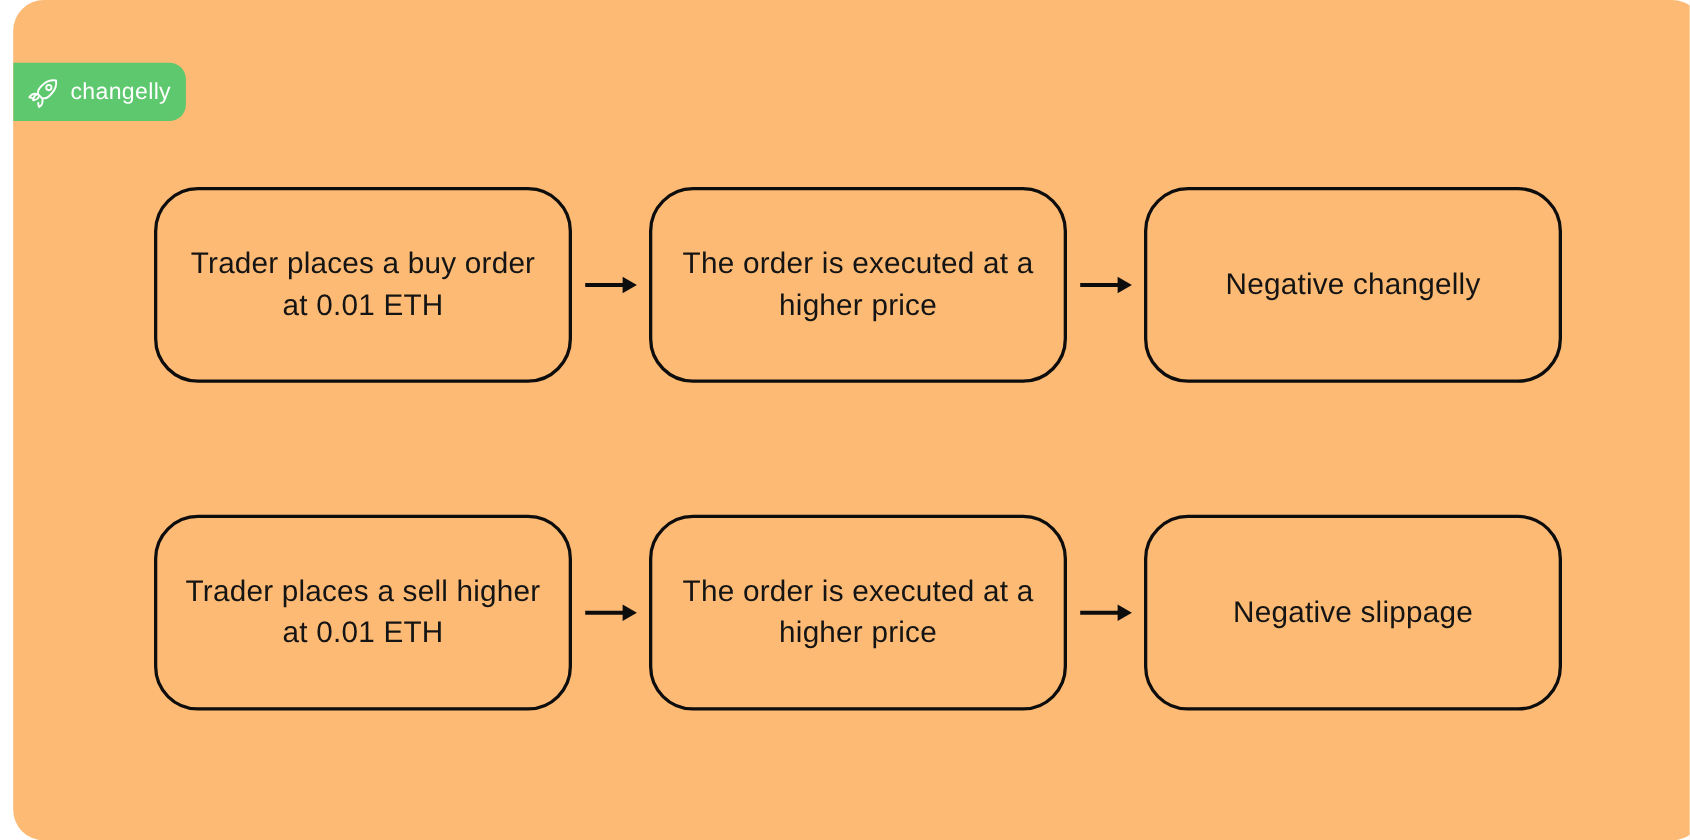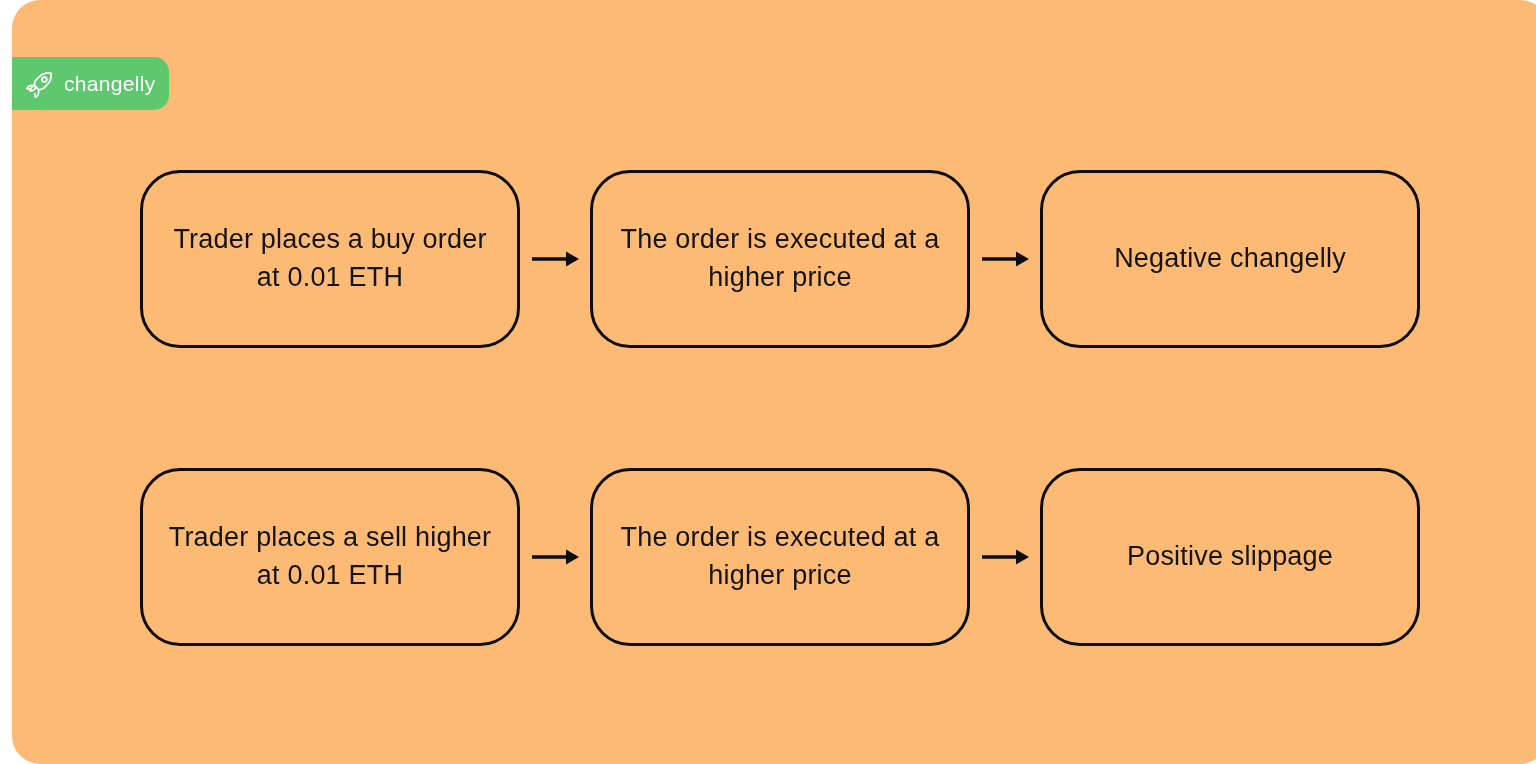--- a/index.html
+++ b/index.html
@@ -112,17 +112,17 @@
     <div class="flow-box">
       <span class="box-label">The order is executed at a higher price</span>
     </div>
     <div class="arrow-wrap">
       <svg viewBox="0 0 50 20" fill="none">
         <line x1="2" y1="10" x2="38" y2="10" stroke="#0d0d0d" stroke-width="3.6"></line>
         <polygon points="36,2.5 49,10 36,17.5" fill="#0d0d0d"></polygon>
       </svg>
     </div>
     <div class="flow-box">
-      <span class="box-label">Positive slippage</span>
+      <span class="box-label">Negative slippage</span>
     </div>
   </div>
 
 </div>
 
 </body></html>

